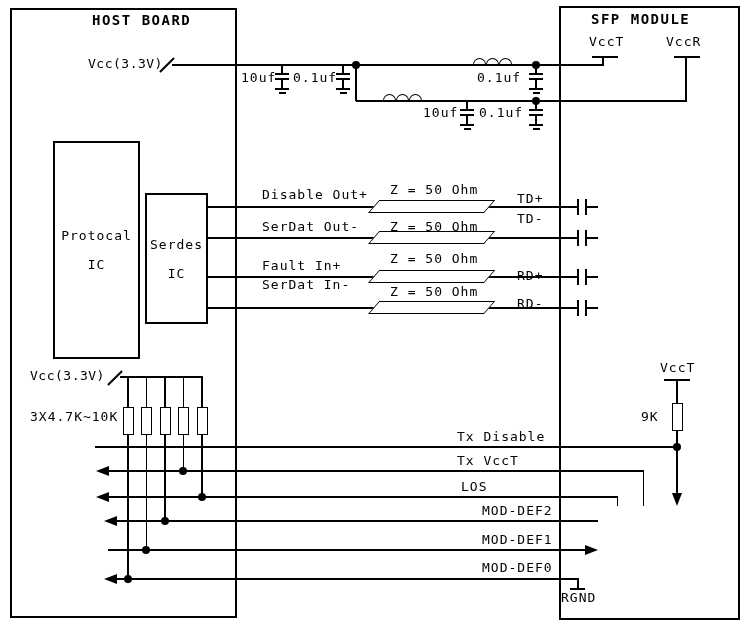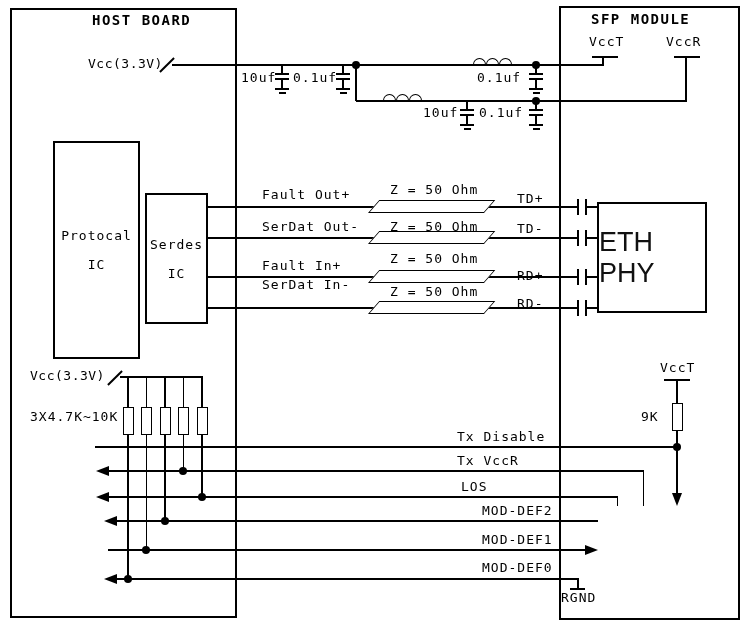--- a/index.html
+++ b/index.html
@@ -144,32 +144,32 @@
   <div class="w" style="left:208px;top:206px;width:370px;height:1.5px"></div>
   <div class="w" style="left:208px;top:237px;width:370px;height:1.5px"></div>
   <div class="w" style="left:208px;top:276px;width:370px;height:1.5px"></div>
   <div class="w" style="left:208px;top:307px;width:370px;height:1.5px"></div>
 
   <div class="para" style="left:368px;top:200px"></div>
   <div class="para" style="left:368px;top:231px"></div>
   <div class="para" style="left:368px;top:270px"></div>
   <div class="para" style="left:368px;top:301px"></div>
 
-  <div class="lb" style="left:262px;top:188px">Fault Out+</div>
+  <div class="lb" style="left:262px;top:188px">Disable Out+</div>
   <div class="lb" style="left:262px;top:220px">SerDat Out-</div>
   <div class="lb" style="left:262px;top:259px">Fault In+</div>
   <div class="lb" style="left:262px;top:278px">SerDat In-</div>
 
   <div class="lb" style="left:390px;top:183px">Z = 50 Ohm</div>
   <div class="lb" style="left:390px;top:220px">Z = 50 Ohm</div>
   <div class="lb" style="left:390px;top:252px">Z = 50 Ohm</div>
   <div class="lb" style="left:390px;top:285px">Z = 50 Ohm</div>
 
   <div class="lb" style="left:517px;top:192px">TD+</div>
-  <div class="lb" style="left:517px;top:222px">TD-</div>
+  <div class="lb" style="left:517px;top:212px">TD-</div>
   <div class="lb" style="left:517px;top:269px">RD+</div>
   <div class="lb" style="left:517px;top:297px">RD-</div>
 
   <div class="caph" style="left:577px;top:199px">
       <i class="b1"></i>
       <i class="b2"></i>
     </div>
   <div class="caph" style="left:577px;top:230px">
       <i class="b1"></i>
       <i class="b2"></i>
@@ -180,23 +180,20 @@
     </div>
   <div class="caph" style="left:577px;top:300px">
       <i class="b1"></i>
       <i class="b2"></i>
     </div>
   <div class="w" style="left:587px;top:206px;width:11px;height:1.5px"></div>
   <div class="w" style="left:587px;top:237px;width:11px;height:1.5px"></div>
   <div class="w" style="left:587px;top:276px;width:11px;height:1.5px"></div>
   <div class="w" style="left:587px;top:307px;width:11px;height:1.5px"></div>
 
-  <div class="chip" style="left:597px;top:202px;width:110px;height:111px;font-size:27px">
-    <span>ETH PHY</span>
-  </div>
 
   <div class="lb" style="left:30px;top:369px;letter-spacing:0.5px">Vcc(3.3V)</div>
   <div class="sl" style="left:114px;top:368px"></div>
   <div class="w" style="left:120px;top:376px;width:83px;height:1.5px"></div>
 
   <div class="lb" style="left:30px;top:410px">3X4.7K~10K</div>
 
   <div class="w" style="left:127.25px;top:377px;width:1.5px;height:30px"></div>
   <div class="res" style="left:122.5px;top:407px"></div>
   <div class="w" style="left:127.25px;top:435px;width:1.5px;height:144px"></div>
@@ -216,21 +213,21 @@
   <div class="w" style="left:201.25px;top:377px;width:1.5px;height:30px"></div>
   <div class="res" style="left:196.5px;top:407px"></div>
   <div class="w" style="left:201.25px;top:435px;width:1.5px;height:62px"></div>
 
   <div class="w" style="left:95px;top:446px;width:582px;height:1.5px"></div>
   <div class="lb" style="left:457px;top:430px">Tx Disable</div>
 
   <div class="tri al" style="left:96px;top:466px"></div>
   <div class="w" style="left:105px;top:470px;width:539px;height:1.5px"></div>
   <div class="w" style="left:642.5px;top:471px;width:1.5px;height:35px"></div>
-  <div class="lb" style="left:457px;top:454px">Tx VccR</div>
+  <div class="lb" style="left:457px;top:454px">Tx VccT</div>
 
   <div class="tri al" style="left:96px;top:492px"></div>
   <div class="w" style="left:105px;top:496px;width:513px;height:1.5px"></div>
   <div class="w" style="left:616.5px;top:497px;width:1.5px;height:9px"></div>
   <div class="lb" style="left:461px;top:480px">LOS</div>
 
   <div class="tri al" style="left:104px;top:516px"></div>
   <div class="w" style="left:113px;top:520px;width:485px;height:1.5px"></div>
   <div class="lb" style="left:482px;top:504px">MOD-DEF2</div>
 

